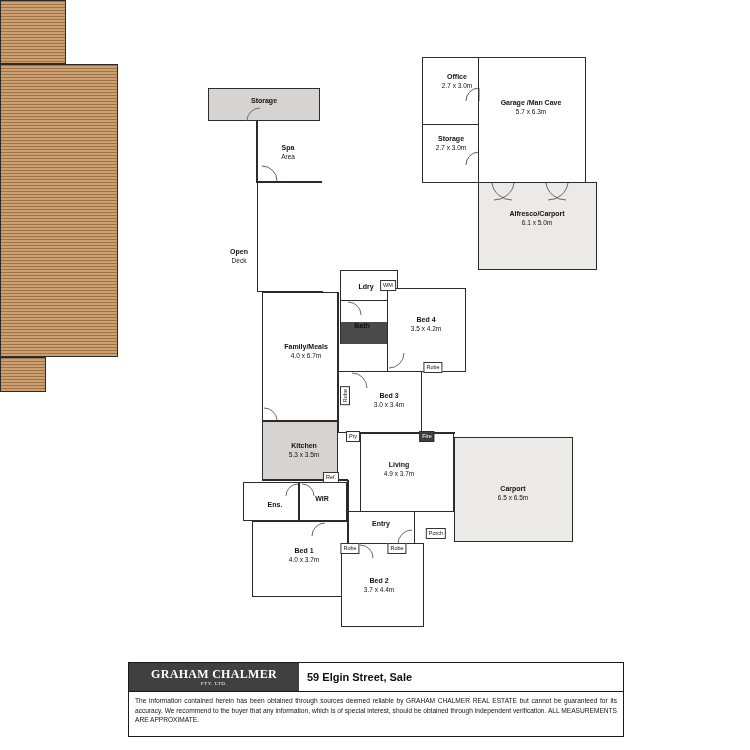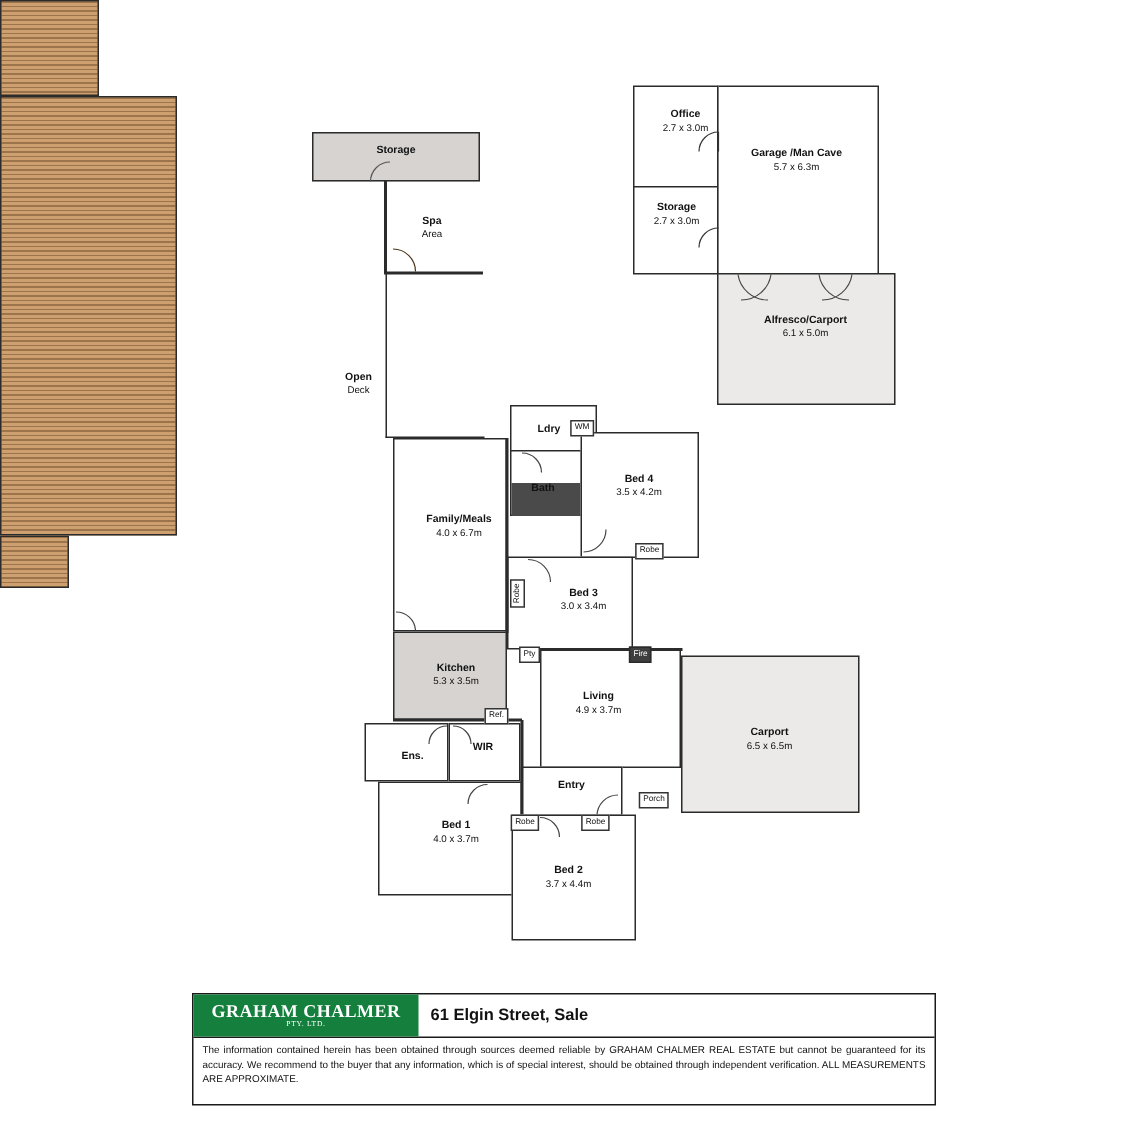--- a/index.html
+++ b/index.html
@@ -116,22 +116,22 @@
     background: #ffffff;
     box-sizing: border-box;
   }
   #brandrow {
     height: 28px;
     display: flex;
     align-items: stretch;
     border-bottom: 1px solid #1a1a1a;
   }
   #logo {
-    width: 150px;
-    background: #15803d;
+    width: 170px;
+    background: #404040;
     color: #ffffff;
     display: flex;
     flex-direction: column;
     align-items: center;
     justify-content: center;
     line-height: 1;
   }
   #logo .l1 {
     font-size: 12px;
     font-weight: bold;
@@ -356,16 +356,16 @@
   <div class="tag" style="left:436px; top:528px;">Porch</div>
 
 </div>
 
 <div id="footer">
   <div id="brandrow">
     <div id="logo">
       <span class="l1">GRAHAM CHALMER</span>
       <span class="l2">PTY. LTD.</span>
     </div>
-    <div id="address">61 Elgin Street, Sale</div>
+    <div id="address">59 Elgin Street, Sale</div>
   </div>
   <div id="disclaimer">The information contained herein has been obtained through sources deemed reliable by GRAHAM CHALMER REAL ESTATE but cannot be guaranteed for its accuracy. We recommend to the buyer that any information, which is of special interest, should be obtained through independent verification. ALL MEASUREMENTS ARE APPROXIMATE.</div>
 </div>
 
 </body></html>

